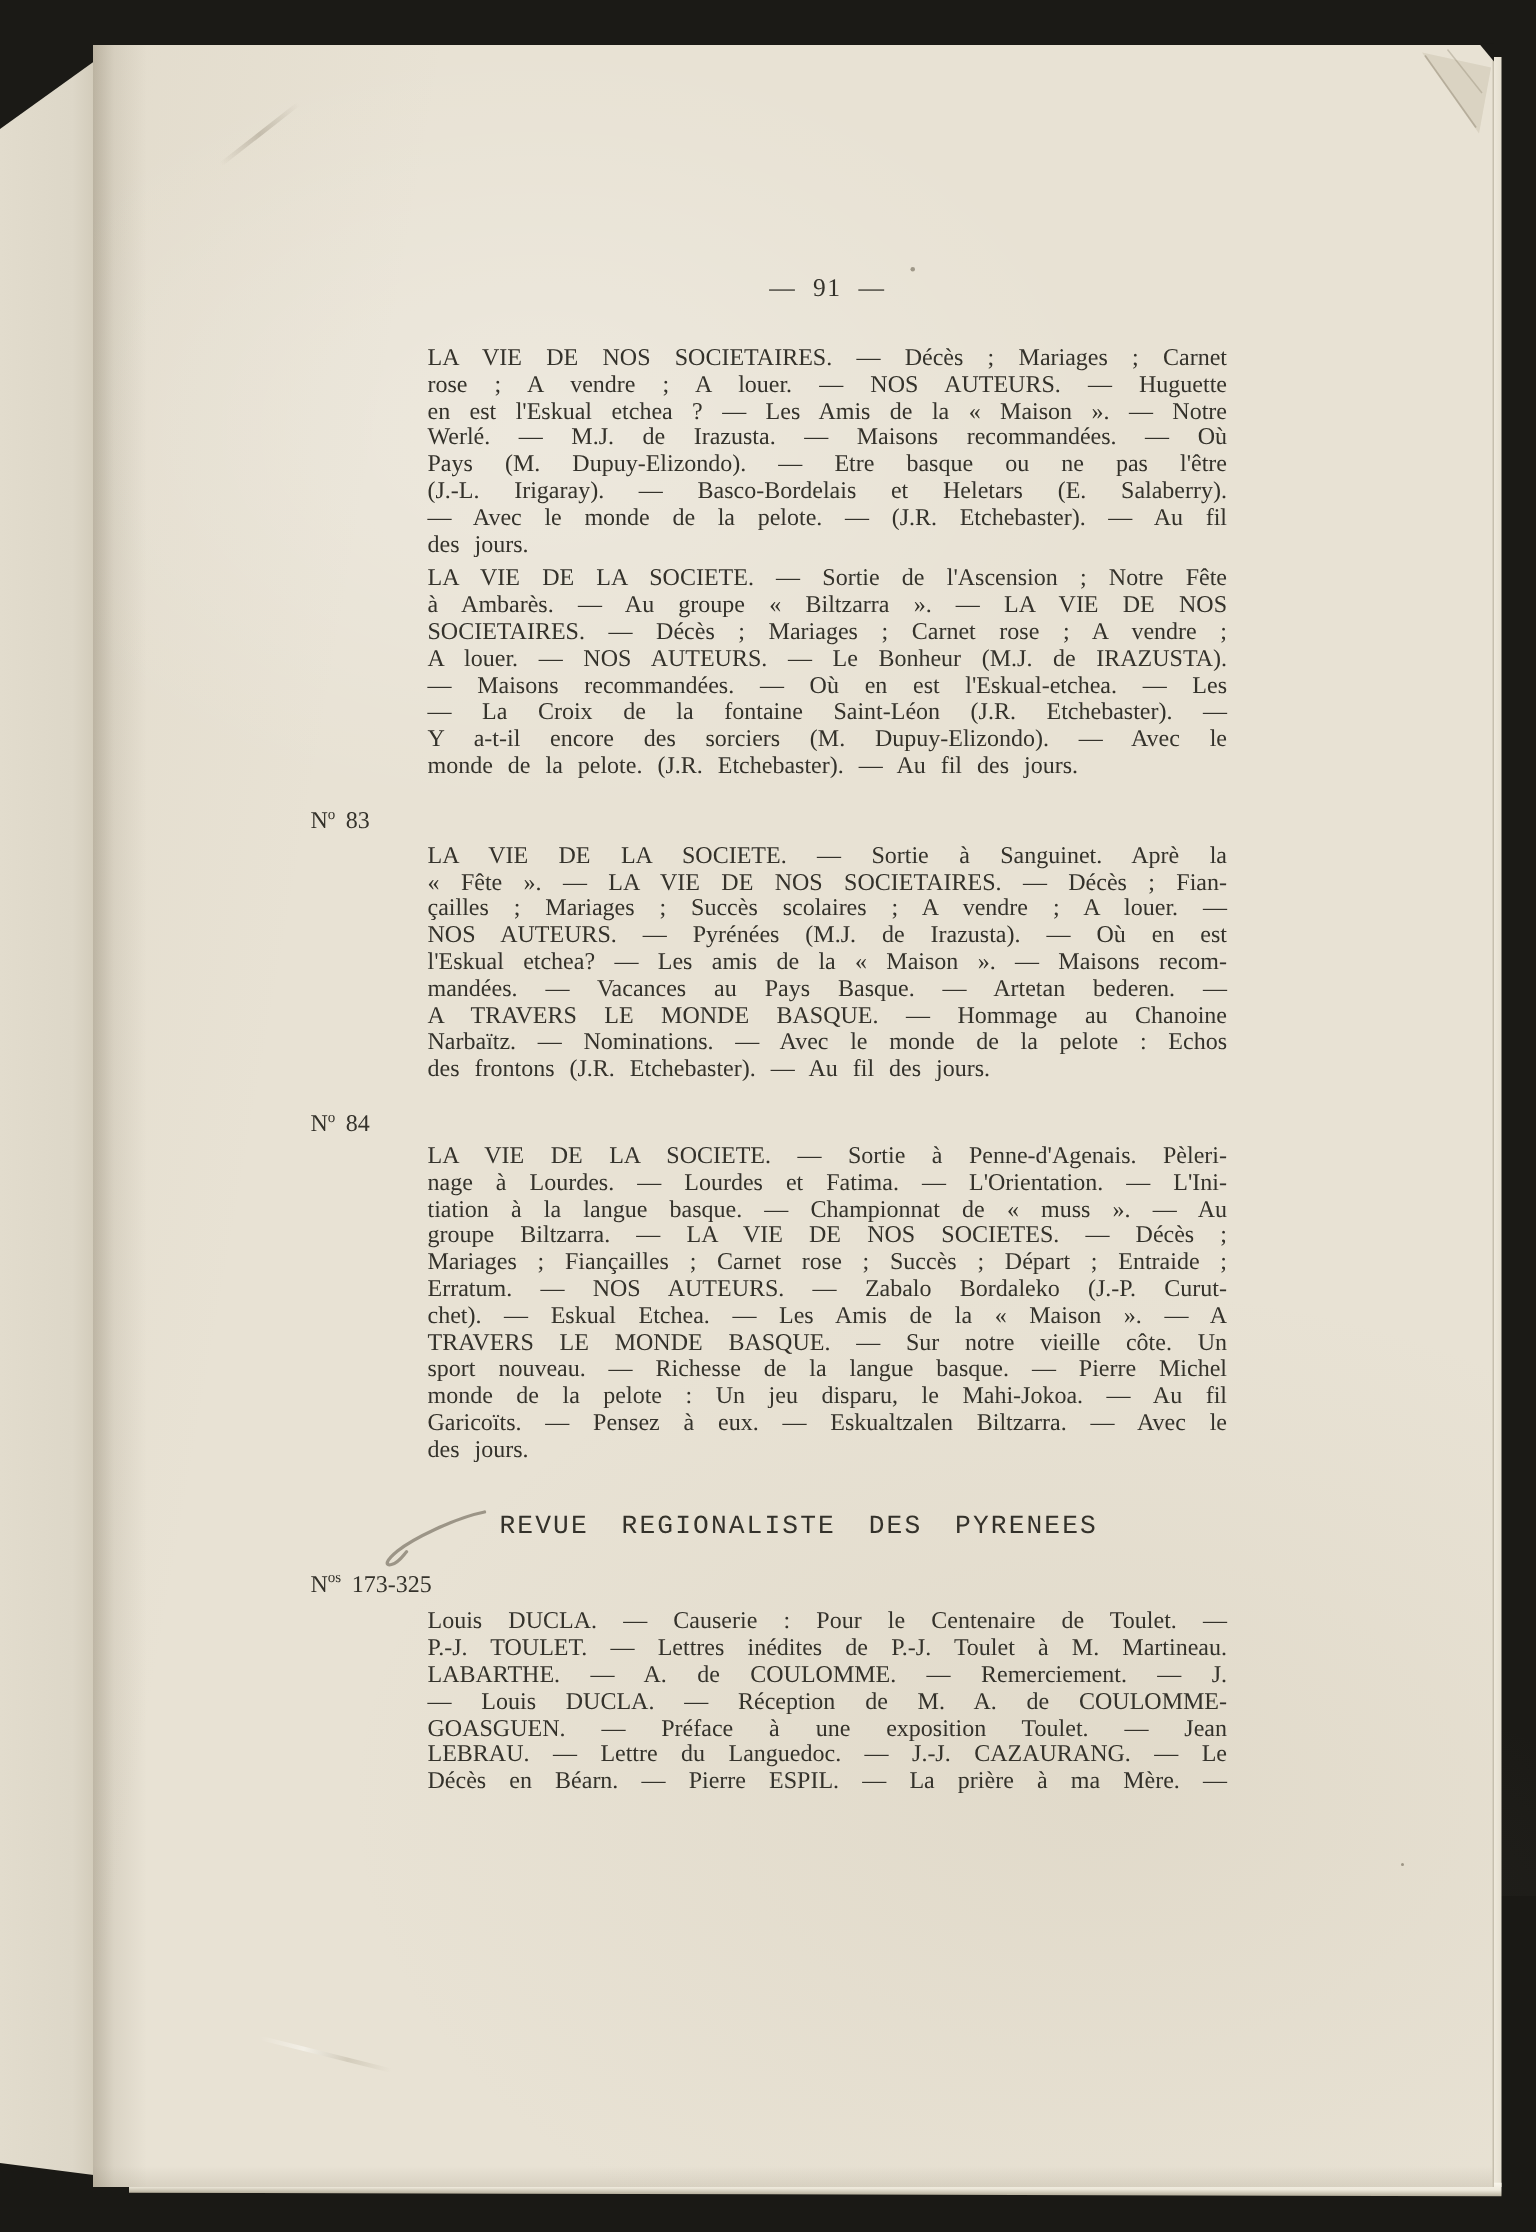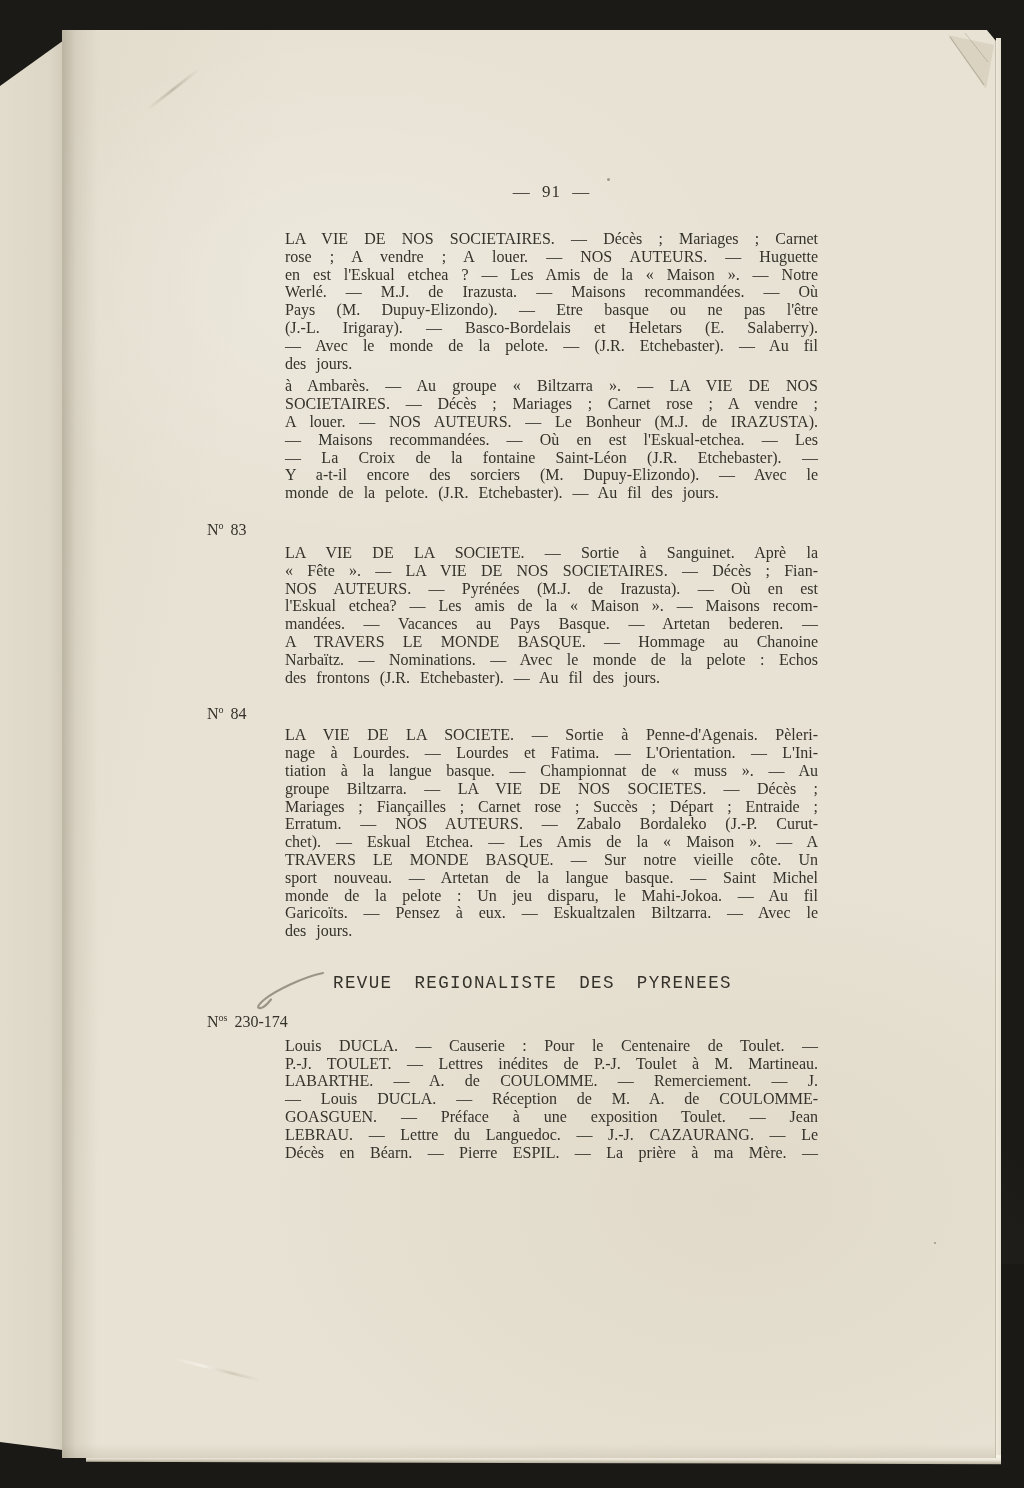--- a/index.html
+++ b/index.html
@@ -139,61 +139,63 @@
             <div class="paragraph-line">LA VIE DE NOS SOCIETAIRES. — Décès ; Mariages ; Carnet</div>
             <div class="paragraph-line">rose ; A vendre ; A louer. — NOS AUTEURS. — Huguette</div>
             <div class="paragraph-line">en est l'Eskual etchea ? — Les Amis de la « Maison ». — Notre</div>
             <div class="paragraph-line">Werlé. — M.J. de Irazusta. — Maisons recommandées. — Où</div>
             <div class="paragraph-line">Pays (M. Dupuy-Elizondo). — Etre basque ou ne pas l'être</div>
             <div class="paragraph-line">(J.-L. Irigaray). — Basco-Bordelais et Heletars (E. Salaberry).</div>
             <div class="paragraph-line">— Avec le monde de la pelote. — (J.R. Etchebaster). — Au fil</div>
             <div class="paragraph-line last-left">des jours.</div>
           </div>
           <div class="entry-paragraph si-2">
+            <div class="paragraph-line">LA VIE DE LA SOCIETE. — Sortie de l'Ascension ; Notre Fête</div>
             <div class="paragraph-line">à Ambarès. — Au groupe « Biltzarra ». — LA VIE DE NOS</div>
             <div class="paragraph-line">SOCIETAIRES. — Décès ; Mariages ; Carnet rose ; A vendre ;</div>
             <div class="paragraph-line">A louer. — NOS AUTEURS. — Le Bonheur (M.J. de IRAZUSTA).</div>
             <div class="paragraph-line">— Maisons recommandées. — Où en est l'Eskual-etchea. — Les</div>
             <div class="paragraph-line">— La Croix de la fontaine Saint-Léon (J.R. Etchebaster). —</div>
             <div class="paragraph-line">Y a-t-il encore des sorciers (M. Dupuy-Elizondo). — Avec le</div>
             <div class="paragraph-line last-left">monde de la pelote. (J.R. Etchebaster). — Au fil des jours.</div>
           </div>
           <div class="issue-label si-3"><span>N</span><sup>o</sup><span class="issue-num">83</span></div>
           <div class="entry-paragraph si-4">
             <div class="paragraph-line">LA VIE DE LA SOCIETE. — Sortie à Sanguinet. Aprè la</div>
             <div class="paragraph-line">« Fête ». — LA VIE DE NOS SOCIETAIRES. — Décès ; Fian-</div>
+            <div class="paragraph-line">çailles ; Mariages ; Succès scolaires ; A vendre ; A louer. —</div>
             <div class="paragraph-line">NOS AUTEURS. — Pyrénées (M.J. de Irazusta). — Où en est</div>
             <div class="paragraph-line">l'Eskual etchea? — Les amis de la « Maison ». — Maisons recom-</div>
             <div class="paragraph-line">mandées. — Vacances au Pays Basque. — Artetan bederen. —</div>
             <div class="paragraph-line">A TRAVERS LE MONDE BASQUE. — Hommage au Chanoine</div>
             <div class="paragraph-line">Narbaïtz. — Nominations. — Avec le monde de la pelote : Echos</div>
             <div class="paragraph-line last-left">des frontons (J.R. Etchebaster). — Au fil des jours.</div>
           </div>
           <div class="issue-label si-5"><span>N</span><sup>o</sup><span class="issue-num">84</span></div>
           <div class="entry-paragraph si-6">
             <div class="paragraph-line">LA VIE DE LA SOCIETE. — Sortie à Penne-d'Agenais. Pèleri-</div>
             <div class="paragraph-line">nage à Lourdes. — Lourdes et Fatima. — L'Orientation. — L'Ini-</div>
             <div class="paragraph-line">tiation à la langue basque. — Championnat de « muss ». — Au</div>
             <div class="paragraph-line">groupe Biltzarra. — LA VIE DE NOS SOCIETES. — Décès ;</div>
             <div class="paragraph-line">Mariages ; Fiançailles ; Carnet rose ; Succès ; Départ ; Entraide ;</div>
             <div class="paragraph-line">Erratum. — NOS AUTEURS. — Zabalo Bordaleko (J.-P. Curut-</div>
             <div class="paragraph-line">chet). — Eskual Etchea. — Les Amis de la « Maison ». — A</div>
             <div class="paragraph-line">TRAVERS LE MONDE BASQUE. — Sur notre vieille côte. Un</div>
-            <div class="paragraph-line">sport nouveau. — Artetan de la langue basque. — Saint Michel</div>
+            <div class="paragraph-line">sport nouveau. — Richesse de la langue basque. — Pierre Michel</div>
             <div class="paragraph-line">monde de la pelote : Un jeu disparu, le Mahi-Jokoa. — Au fil</div>
             <div class="paragraph-line">Garicoïts. — Pensez à eux. — Eskualtzalen Biltzarra. — Avec le</div>
             <div class="paragraph-line last-left">des jours.</div>
           </div>
           <div class="section-heading-row si-7">
             <svg class="pen-mark" viewBox="0 0 76 48">
               <path d="M70,7 C50,11 22,25 12,33 C4,39.5 3.5,43 8,42 C12.5,41 15,37 18,33.5" fill="none" stroke="var(--pen-mark, #8e8779)" stroke-width="2.2" stroke-linecap="round" opacity="0.85"></path>
             </svg>
             <div class="section-heading">REVUE REGIONALISTE DES PYRENEES</div>
           </div>
-          <div class="issue-label si-8"><span>N</span><sup>os</sup><span class="issue-num">230-174</span></div>
+          <div class="issue-label si-8"><span>N</span><sup>os</sup><span class="issue-num">173-325</span></div>
           <div class="entry-paragraph si-9">
             <div class="paragraph-line">Louis DUCLA. — Causerie : Pour le Centenaire de Toulet. —</div>
             <div class="paragraph-line">P.-J. TOULET. — Lettres inédites de P.-J. Toulet à M. Martineau.</div>
             <div class="paragraph-line">LABARTHE. — A. de COULOMME. — Remerciement. — J.</div>
             <div class="paragraph-line">— Louis DUCLA. — Réception de M. A. de COULOMME-</div>
             <div class="paragraph-line">GOASGUEN. — Préface à une exposition Toulet. — Jean</div>
             <div class="paragraph-line">LEBRAU. — Lettre du Languedoc. — J.-J. CAZAURANG. — Le</div>
             <div class="paragraph-line">Décès en Béarn. — Pierre ESPIL. — La prière à ma Mère. —</div>
           </div>
         </div>

